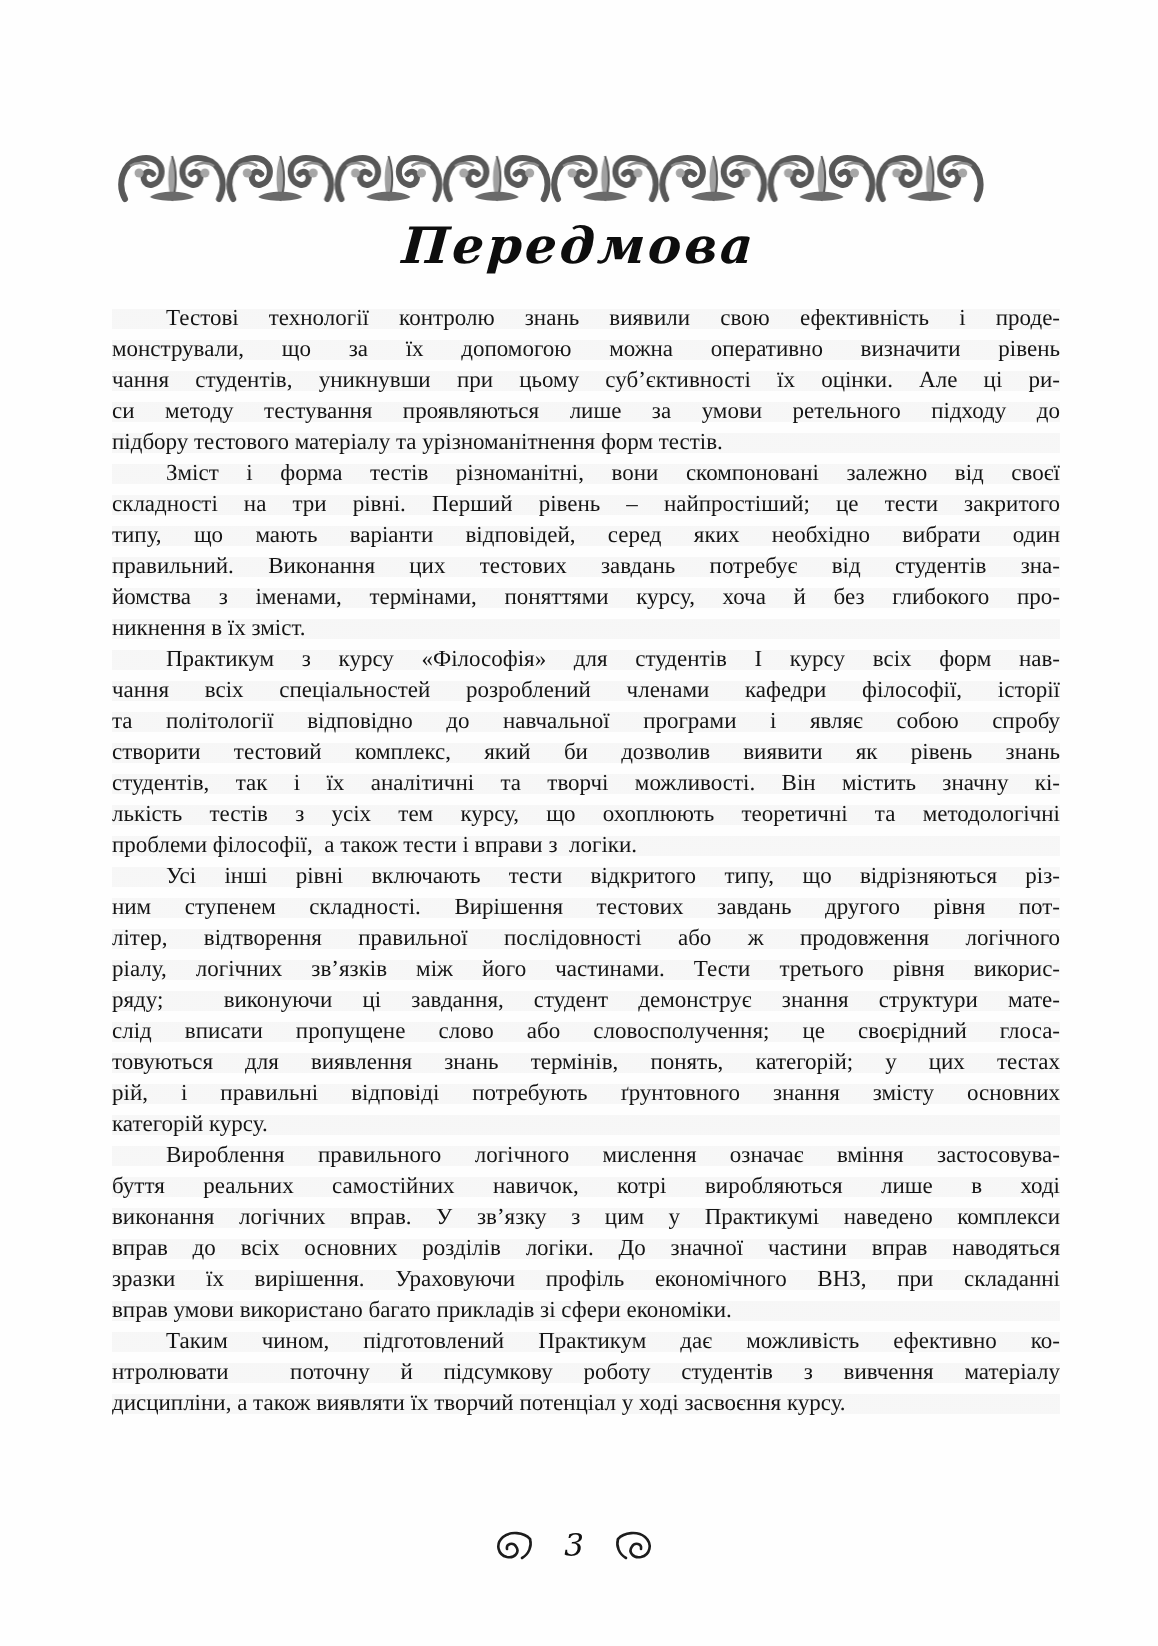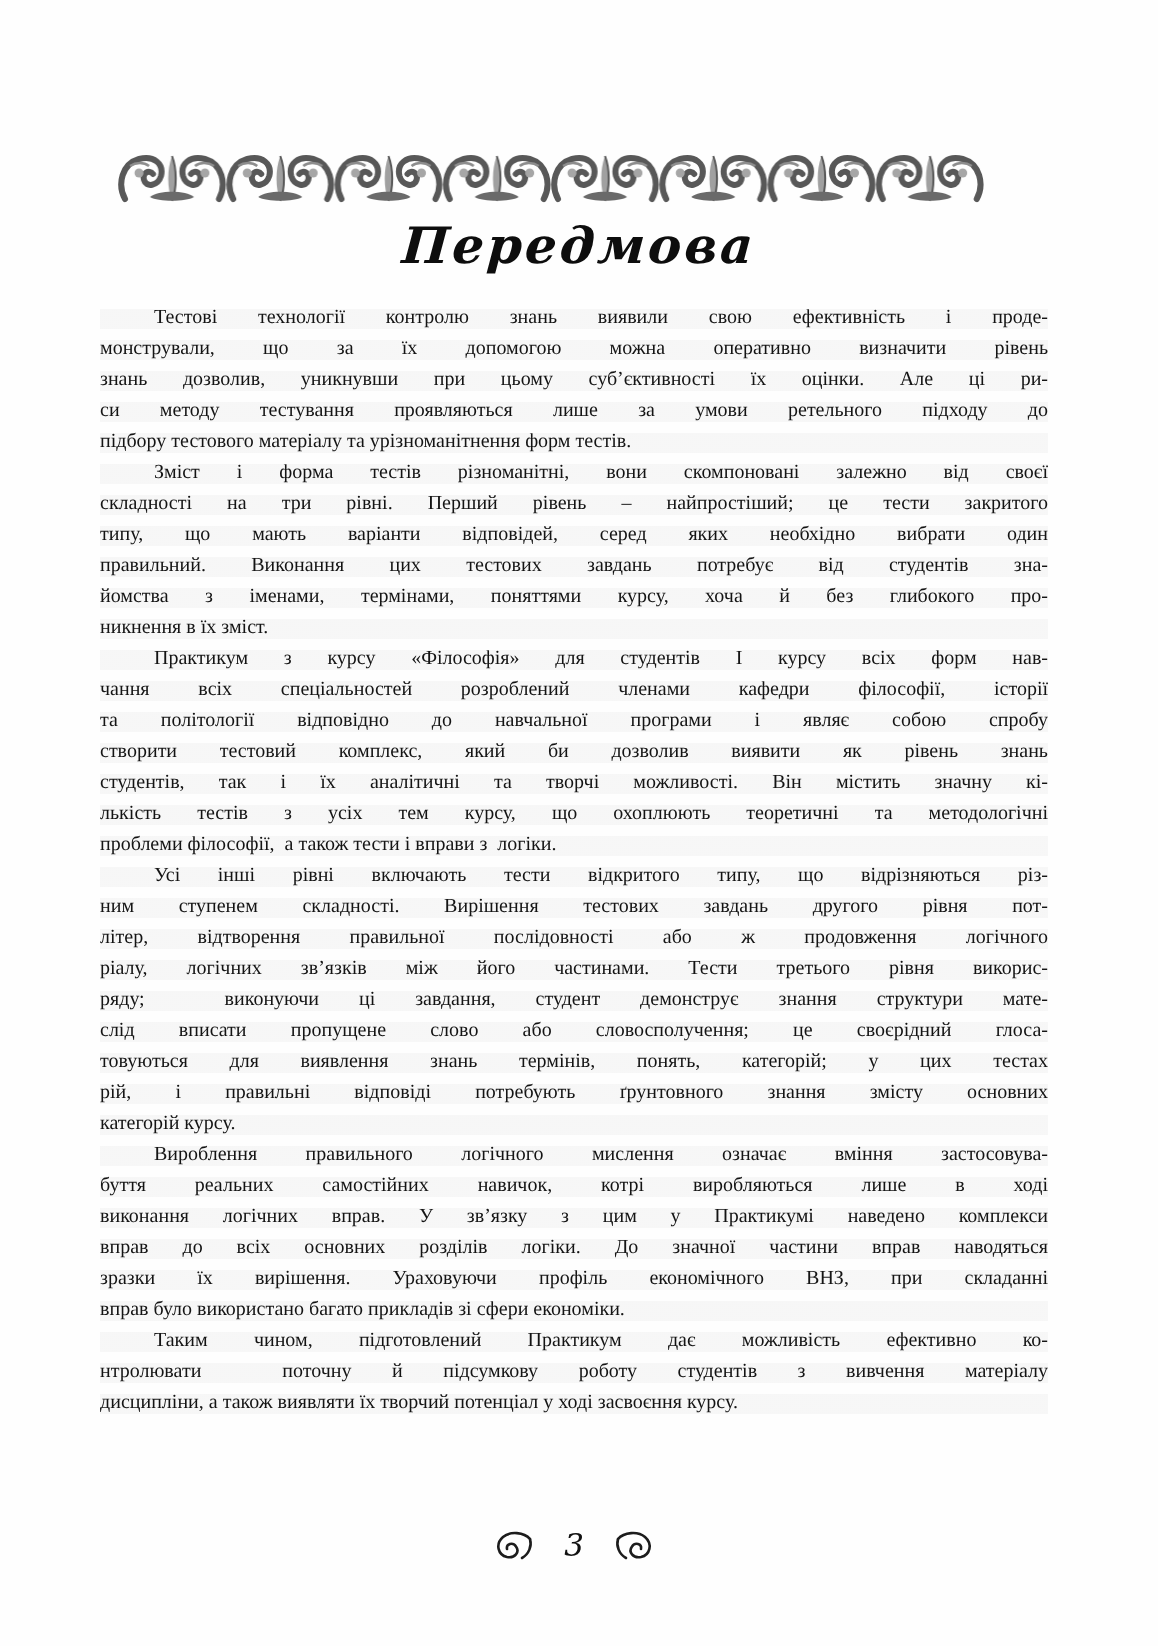--- a/index.html
+++ b/index.html
@@ -35,24 +35,24 @@
     font-weight: bold;
     font-size: 50px;
     letter-spacing: 3px;
     color: #0d0d0d;
     transform: skewX(-4deg);
   }
 
   
   .text-body {
     position: absolute;
-    left: 100px;
+    left: 112px;
     top: 302px;
     width: 948px;
-    font-size: 20px;
+    font-size: 23px;
     line-height: 31px;
     text-rendering: geometricPrecision;
     
     background: repeating-linear-gradient(
       to bottom,
       rgba(0,0,0,0)       0px 7px,
       rgba(70,70,70,0.04) 7px 27px,
       rgba(0,0,0,0)       27px 31px
     );
   }
@@ -108,21 +108,21 @@
       <rect x="0" y="0" width="866" height="53" fill="url(#ornpat)"></rect>
     </svg>
   </div>
 
   <h1 class="title">Передмова</h1>
 
   <div class="text-body">
       <div class="paragraph">
         <div class="line first">Тестові технології контролю знань виявили свою ефективність і проде-</div>
         <div class="line">монстрували, що за їх допомогою можна оперативно визначити рівень</div>
-        <div class="line">знань дозволив, уникнувши при цьому суб’єктивності їх оцінки. Але ці ри-</div>
+        <div class="line">чання студентів, уникнувши при цьому суб’єктивності їх оцінки. Але ці ри-</div>
         <div class="line">си методу тестування проявляються лише за умови ретельного підходу до</div>
         <div class="line para-end">підбору тестового матеріалу та урізноманітнення форм тестів.</div>
       </div>
       <div class="paragraph">
         <div class="line first">Зміст і форма тестів різноманітні, вони скомпоновані залежно від своєї</div>
         <div class="line">складності на три рівні. Перший рівень – найпростіший; це тести закритого</div>
         <div class="line">типу, що мають варіанти відповідей, серед яких необхідно вибрати один</div>
         <div class="line">правильний. Виконання цих тестових завдань потребує від студентів зна-</div>
         <div class="line">йомства з іменами, термінами, поняттями курсу, хоча й без глибокого про-</div>
         <div class="line para-end">никнення в їх зміст.</div>
@@ -146,21 +146,21 @@
         <div class="line">товуються для виявлення знань термінів, понять, категорій; у цих тестах</div>
         <div class="line">рій, і правильні відповіді потребують ґрунтовного знання змісту основних</div>
         <div class="line para-end">категорій курсу.</div>
       </div>
       <div class="paragraph">
         <div class="line first">Вироблення правильного логічного мислення означає вміння застосовува-</div>
         <div class="line">буття реальних самостійних навичок, котрі виробляються лише в ході</div>
         <div class="line">виконання логічних вправ. У зв’язку з цим у Практикумі наведено комплекси</div>
         <div class="line">вправ до всіх основних розділів логіки. До значної частини вправ наводяться</div>
         <div class="line">зразки їх вирішення. Ураховуючи профіль економічного ВНЗ, при складанні</div>
-        <div class="line para-end">вправ було використано багато прикладів зі сфери економіки.</div>
+        <div class="line para-end">вправ умови використано багато прикладів зі сфери економіки.</div>
       </div>
       <div class="paragraph">
         <div class="line first">Таким чином, підготовлений Практикум дає можливість ефективно ко-</div>
         <div class="line">нтролювати  поточну й підсумкову роботу студентів з вивчення матеріалу</div>
         <div class="line para-end">дисципліни, а також виявляти їх творчий потенціал у ході засвоєння курсу.</div>
       </div>
     </div>
 
   <div class="footer">
     <span class="flourish">

